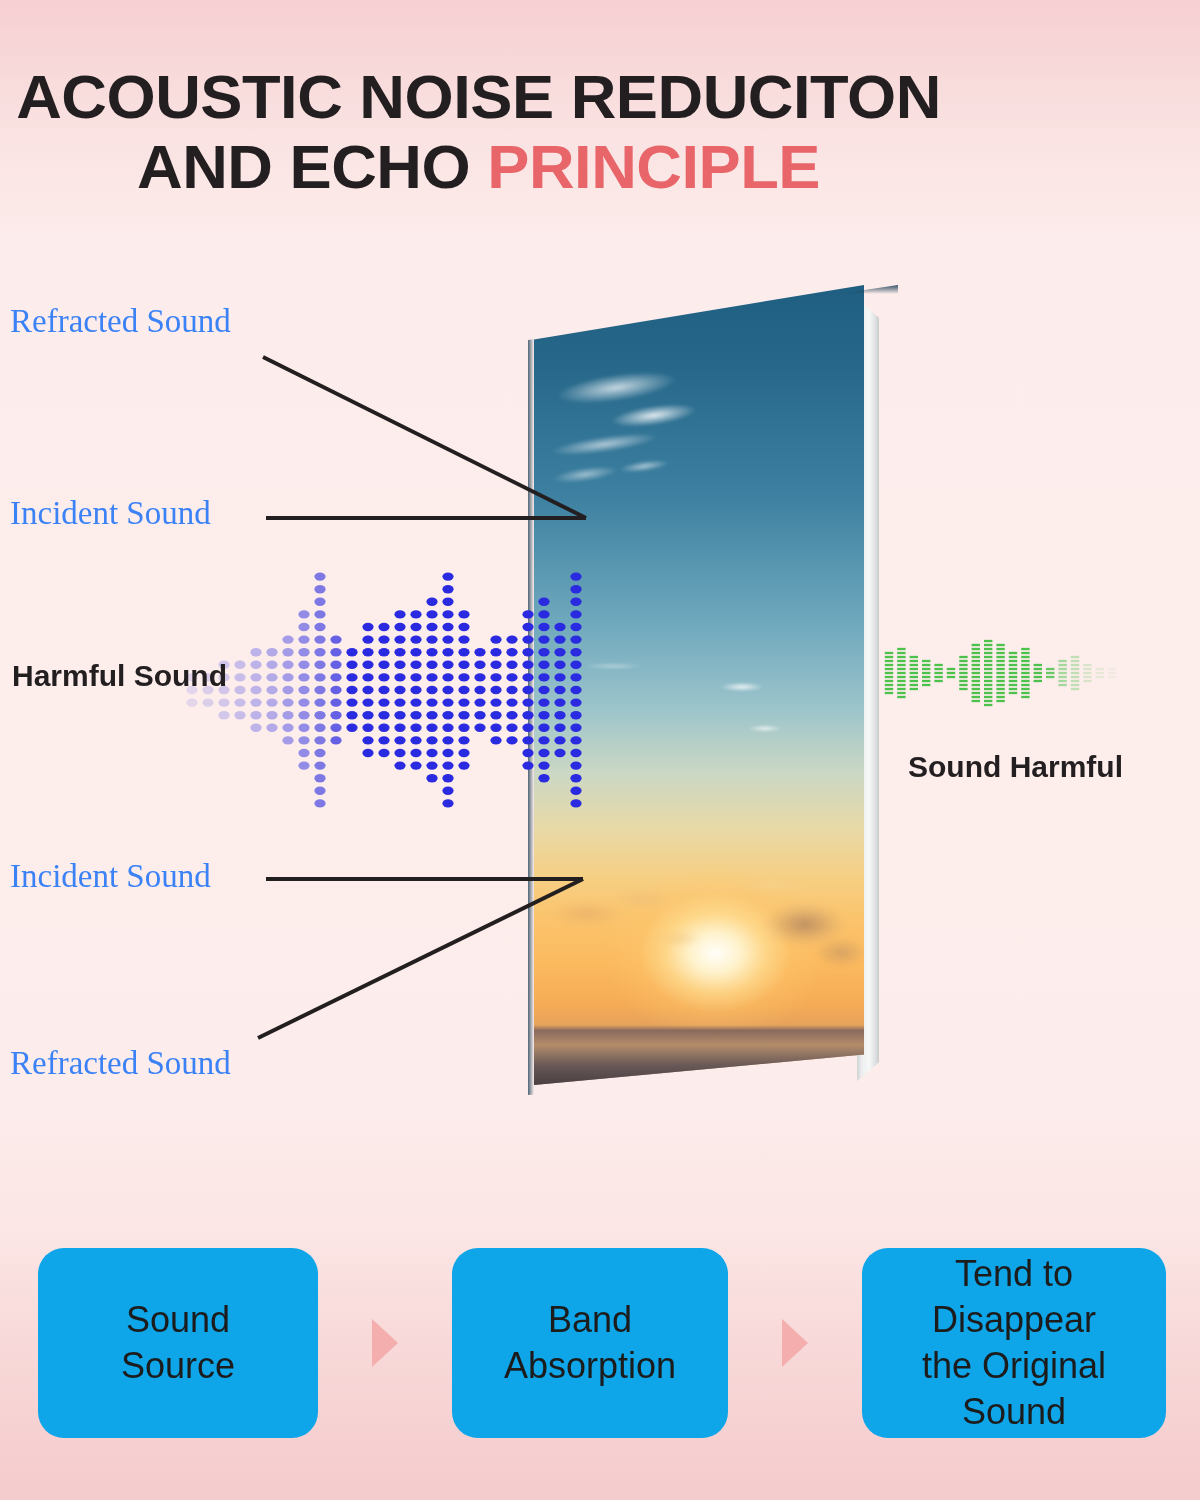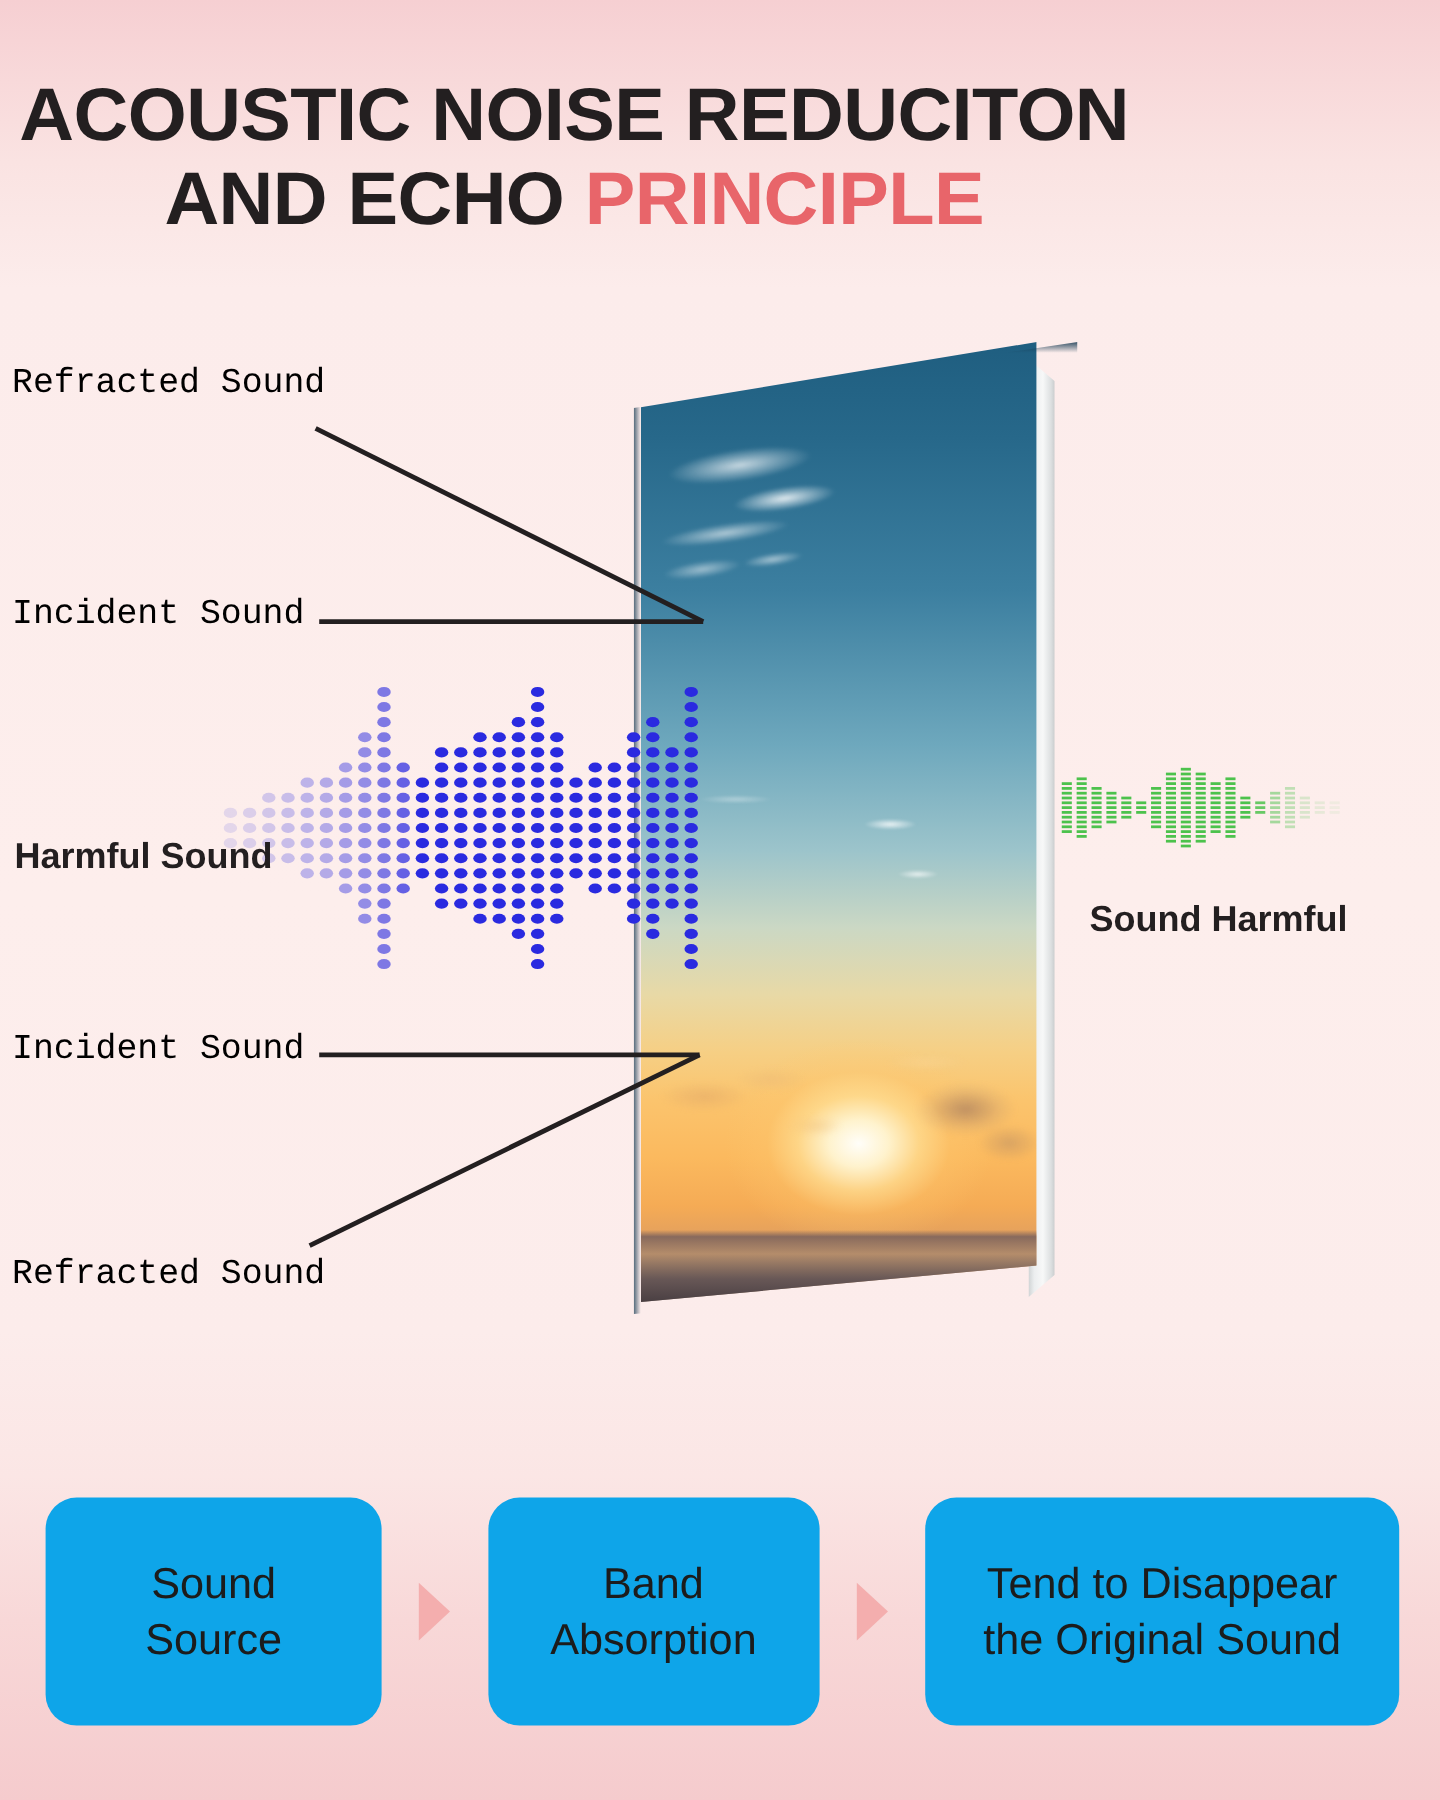--- a/index.html
+++ b/index.html
@@ -133,38 +133,38 @@
     background:
       linear-gradient(to bottom, rgba(20,56,80,0.85) 0px, rgba(20,56,80,0.0) 9px),
       linear-gradient(to right, rgba(20,56,80,0.75) 0px, rgba(20,56,80,0) 6px);
     pointer-events:none;
   }
 
   
   #leader-svg { position:absolute; left:0; top:0; width:1200px; height:1500px; pointer-events:none; }
   .callout {
     position:absolute;
-    font-size:29px;
-    color:#000000;
-    font-family:Liberation Mono, monospace;
+    font-size:33px;
+    color:#3b82f6;
+    font-family:Liberation Serif, serif;
     white-space:nowrap;
   }
   #lbl-refracted-top { left:10px; top:303px; }
   #lbl-incident-top  { left:10px; top:495px; }
   #lbl-incident-bot  { left:10px; top:858px; }
   #lbl-refracted-bot { left:10px; top:1045px; }
 
   .bold-label {
     position:absolute;
     font-size:30px;
     font-weight:bold;
     color:#231f20;
     white-space:nowrap;
   }
-  #lbl-harmful { left:12px; top:697px; }
+  #lbl-harmful { left:12px; top:659px; }
   #lbl-absorb  { left:908px; top:750px; }
 
   
   #wave-blue { position:absolute; left:186px; top:570px; width:400px; height:240px; }
   #wave-green { position:absolute; left:884px; top:638px; width:240px; height:70px; }
 
   
   #flow {
     position:absolute;
     left:38px; top:1248px;
@@ -177,21 +177,21 @@
     flex:0 0 auto;
     display:flex; align-items:center; justify-content:center;
     text-align:center;
     color:#1c1c1c;
     font-size:36px;
     line-height:46px;
     padding:0 16px;
   }
   #flow-box-0 { width:280px; }
   #flow-box-1 { width:276px; }
-  #flow-box-2 { width:395px; }
+  #flow-box-2 { width:304px; }
   .flow-arrow {
     flex:1 1 auto;
     display:flex; align-items:center; justify-content:center;
   }
   .flow-arrow i {
     display:block;
     width:0; height:0;
     border-top:24px solid transparent;
     border-bottom:24px solid transparent;
     border-left:26px solid #f4aeae;

